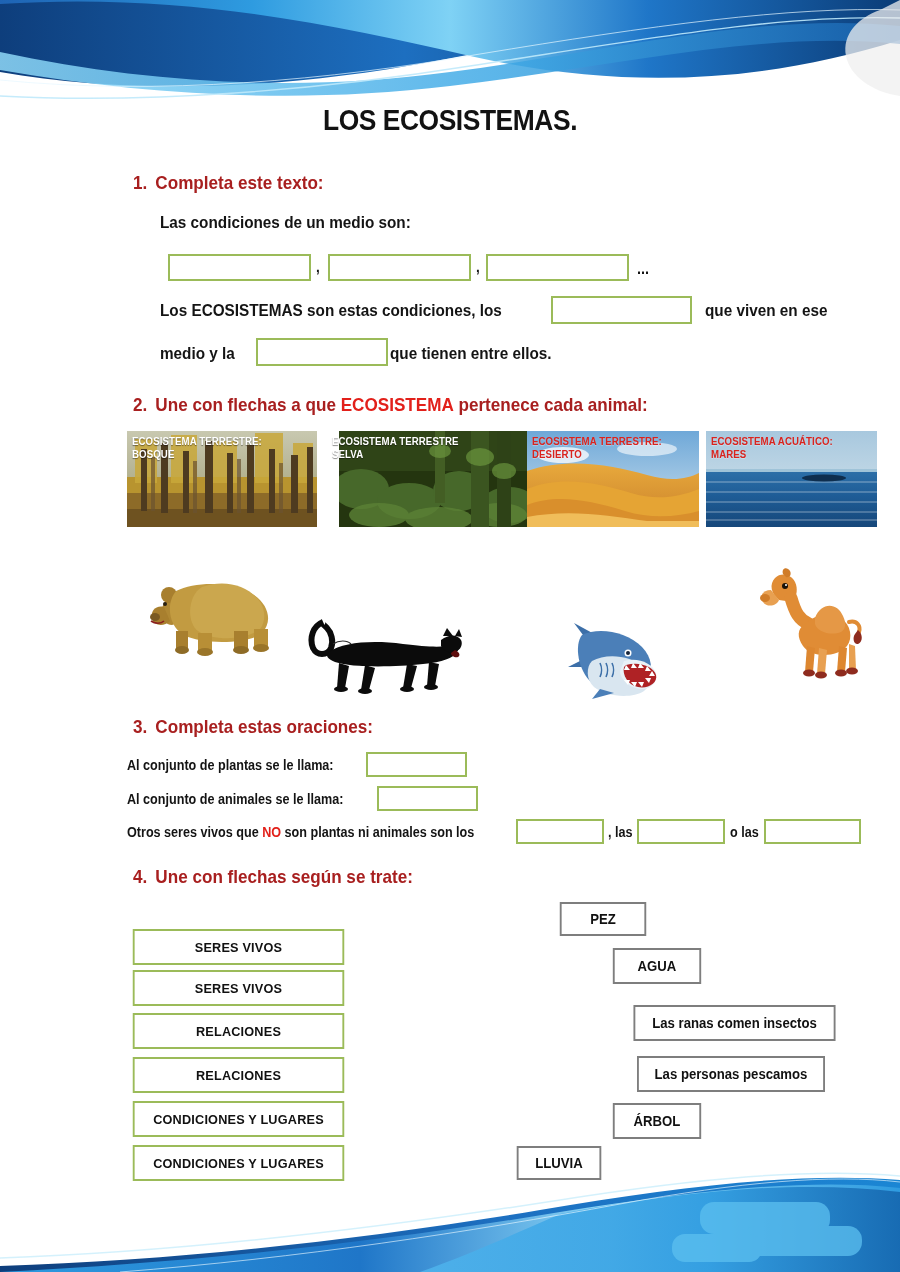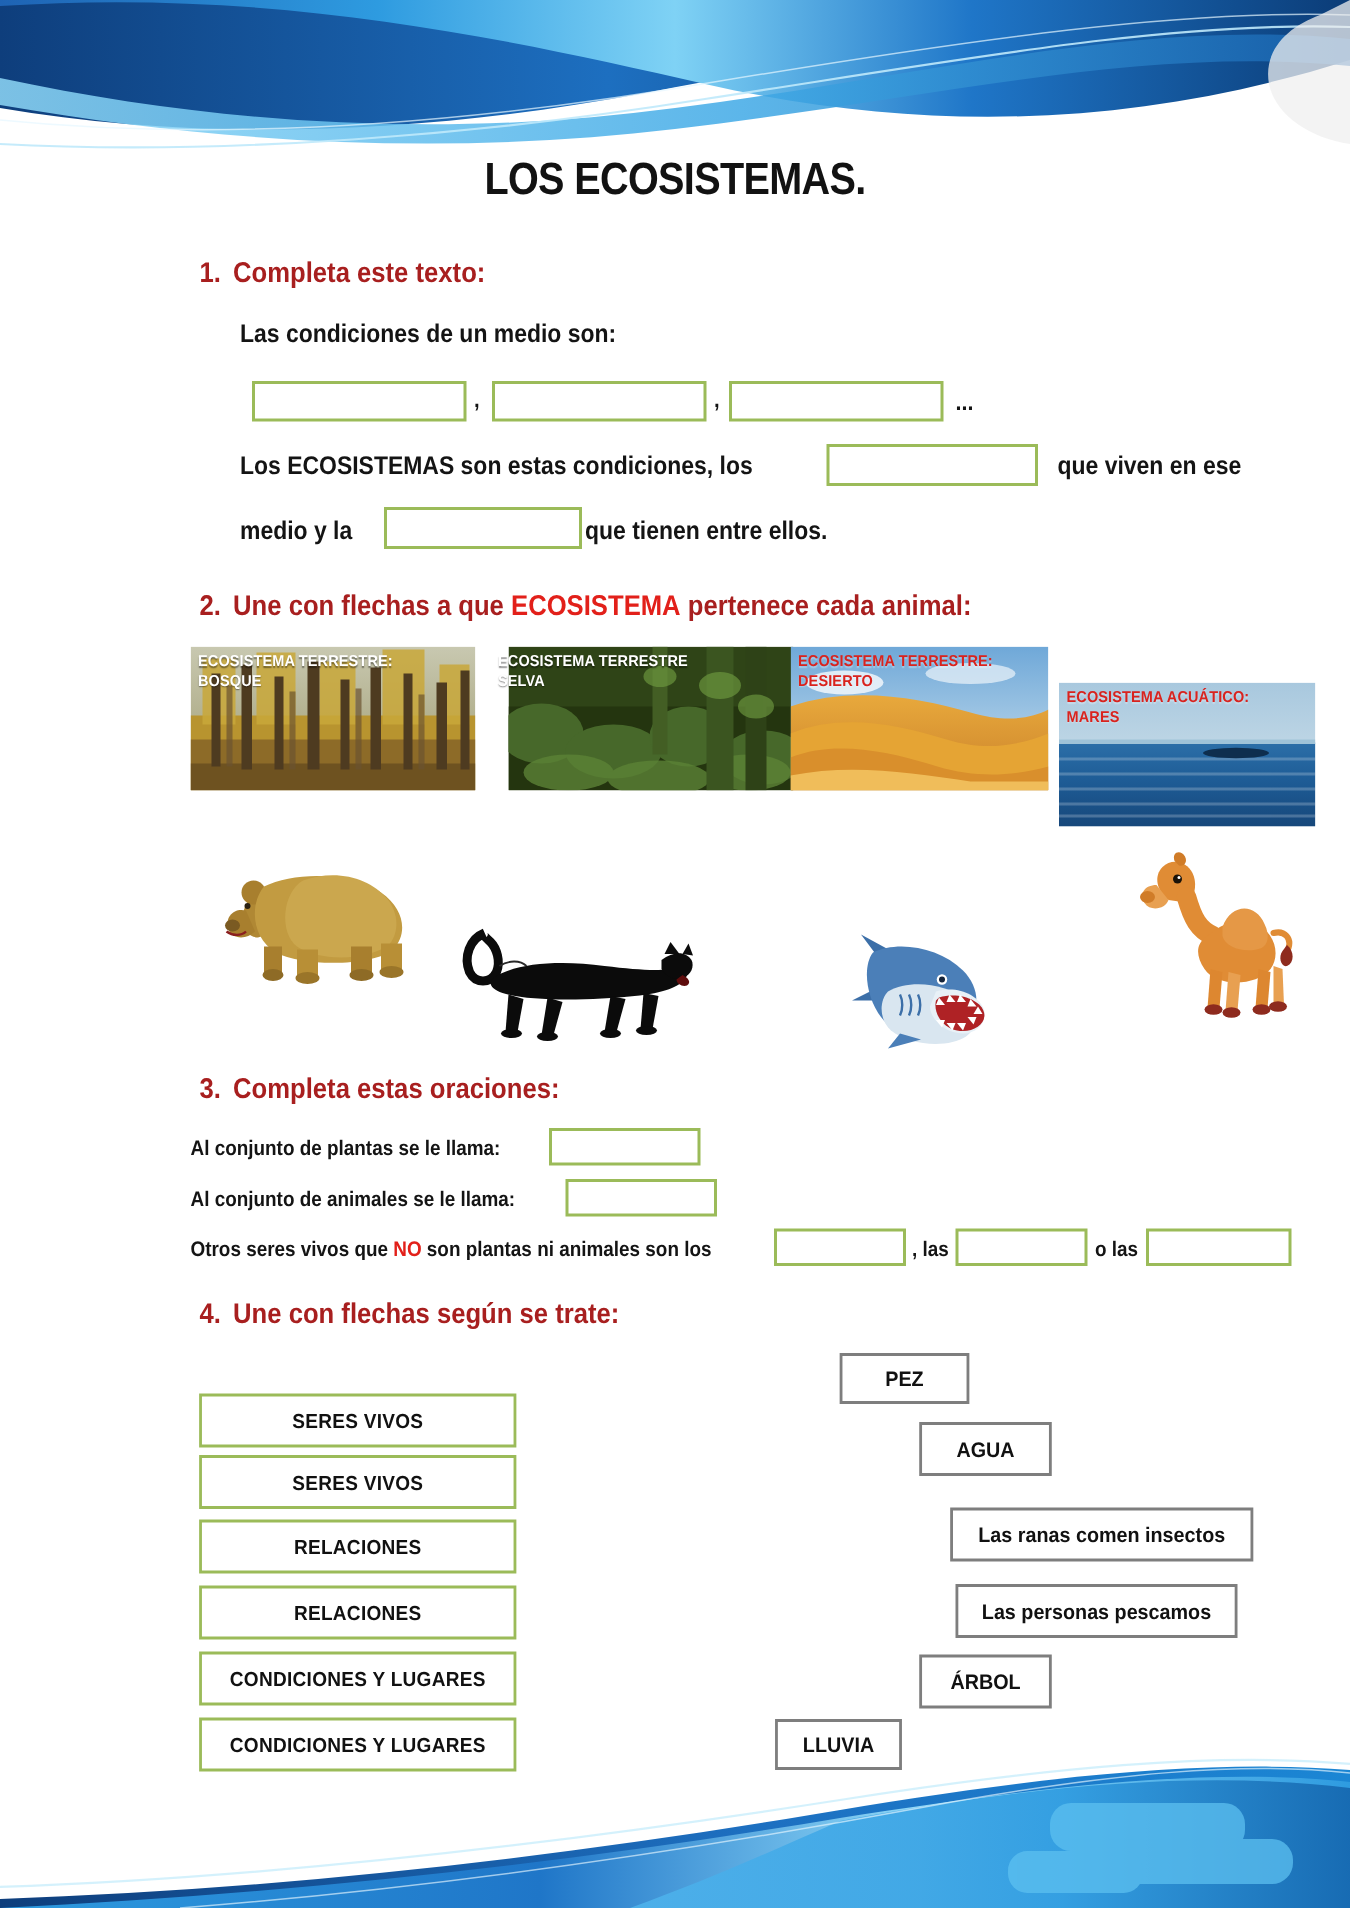--- a/index.html
+++ b/index.html
@@ -297,21 +297,21 @@
       <path d="M0,58 C34,44 72,52 104,62 C130,70 152,66 172,58 L172,96 L0,96 Z" fill="#E5A434"></path>
       <path d="M0,74 C30,62 66,70 98,80 C124,88 150,86 172,80 L172,96 L0,96 Z" fill="#D98F2C"></path>
       <path d="M0,86 C40,78 80,84 120,90 L172,90 L172,96 L0,96 Z" fill="#F0BD5A"></path>
     </svg>
     <div class="eco-label lbl-red">
       <div>ECOSISTEMA TERRESTRE:</div>
       <div>DESIERTO</div>
     </div>
   </div>
 
-  <div class="eco-card" style="top:431px; left:706px; width:171px; height:105px;margin-top:24px;">
+  <div class="eco-card" style="top:431px; left:706px; width:171px; height:105px;">
     <svg width="171" height="96" viewBox="0 0 171 96" preserveAspectRatio="none">
       <defs>
         <linearGradient id="ssky" x1="0" y1="0" x2="0" y2="1">
           <stop offset="0%" stop-color="#A8C8DE"></stop>
             <stop offset="100%" stop-color="#D9E7EE"></stop>
         </linearGradient>
         <linearGradient id="ssea" x1="0" y1="0" x2="0" y2="1">
           <stop offset="0%" stop-color="#2C6FA8"></stop>
             <stop offset="45%" stop-color="#1E5C96"></stop>
           <stop offset="100%" stop-color="#16477A"></stop>

